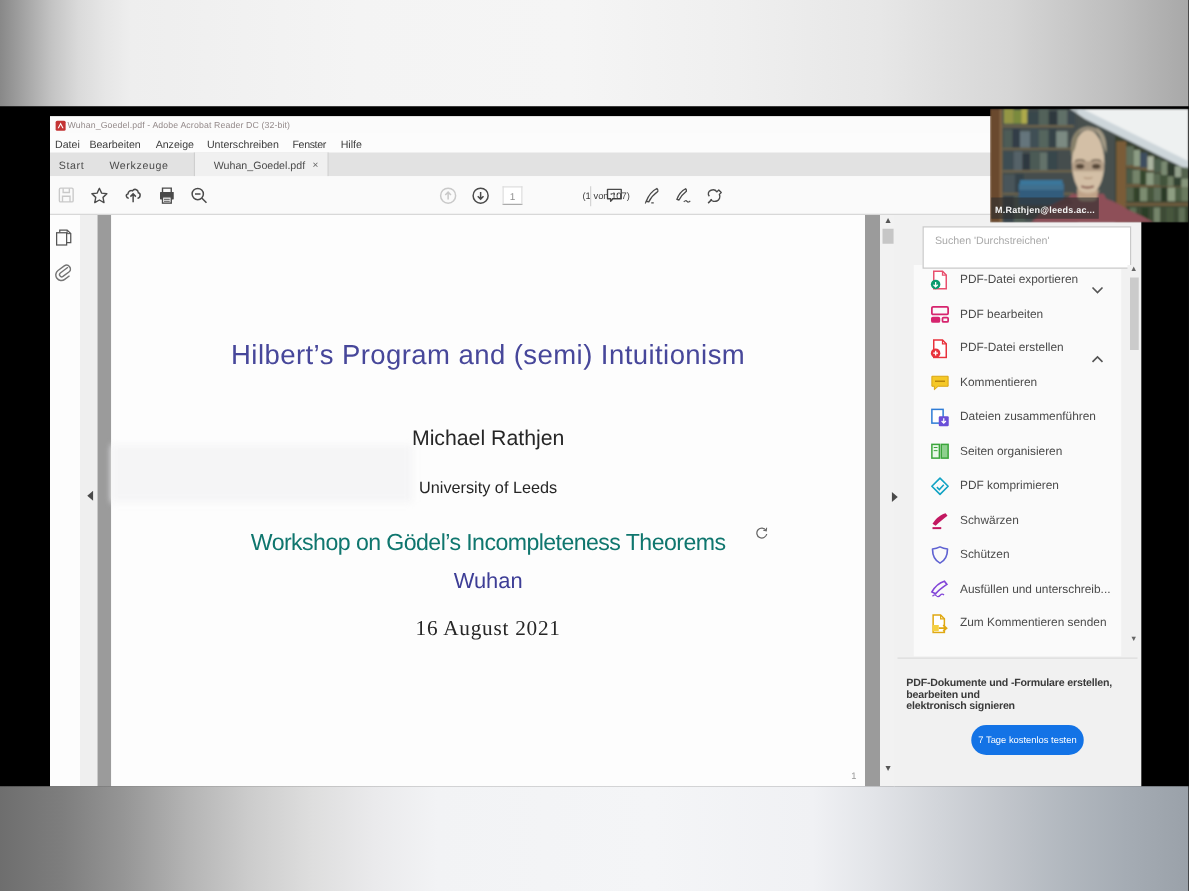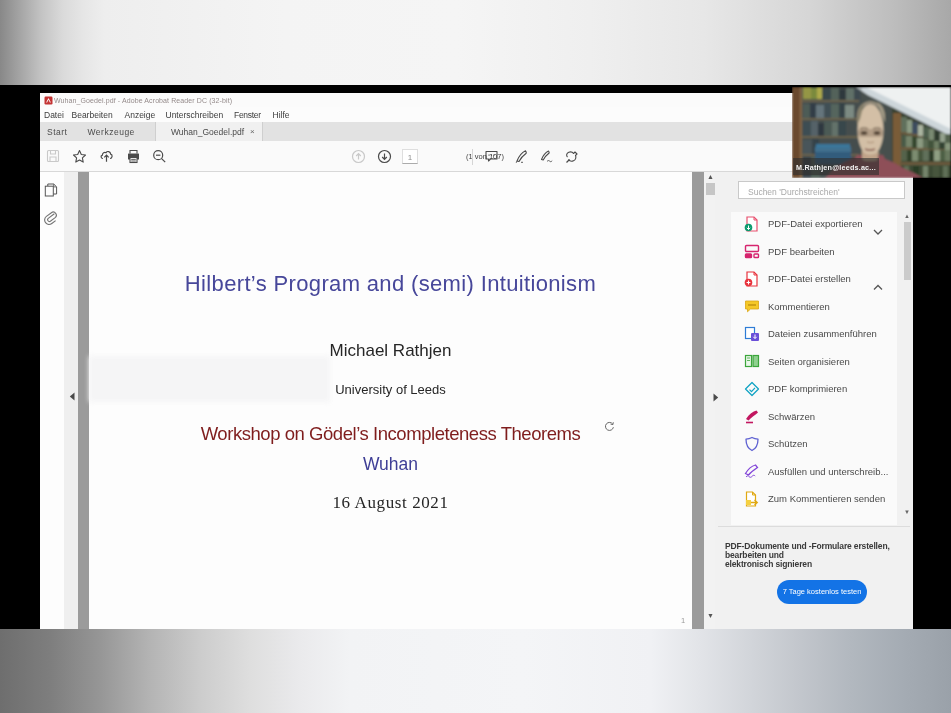--- a/index.html
+++ b/index.html
@@ -31,27 +31,27 @@
   #pagewhite{left:49px;top:79px;width:603px;height:458px;background:#fdfdfd;}
   #rmargin{left:652px;top:79px;width:12px;height:458px;background:#9b9b9b;}
   #vscroll{left:664px;top:79px;width:12px;height:458px;background:#f2f2f2;}
   #vthumb{left:666px;top:90px;width:9px;height:12px;background:#c6c6c6;}
   .scrarr{position:absolute;font-size:7px;color:#555;}
   
   .ctr{position:absolute;left:0;width:603px;text-align:center;white-space:nowrap;}
   #slidetitle{top:98.5px;font-size:22px;color:#47479a;letter-spacing:0.35px;}
   #author{top:168.5px;font-size:17px;color:#262626;}
   #univ{top:210px;font-size:13px;color:#262626;}
-  #workshop{top:250.5px;font-size:18.5px;color:#7f1d1d;letter-spacing:-0.45px;}
+  #workshop{top:250.5px;font-size:18.5px;color:#0f766e;letter-spacing:-0.45px;}
   #wuhan{top:282px;font-size:17.5px;color:#3e3e96;}
   #datum{top:321px;font-size:17px;color:#262626;font-family:"Liberation Serif",serif;letter-spacing:0.6px;}
   
   #panel{left:675px;top:79px;width:198px;height:458px;background:#f1f1f1;}
   #plist{left:16px;top:40px;width:166px;height:313px;background:#fafafa;}
-  #searchbox{left:23px;top:9px;width:167px;height:18px;background:#fff;border:1px solid #c9c9c9;box-sizing:border-box;}
+  #searchbox{left:23px;top:9px;width:167px;height:34px;background:#fff;border:1px solid #c9c9c9;box-sizing:border-box;}
   #searchtxt{left:9px;top:5px;font-size:8.5px;color:#a9a9a9;}
   #pscroll{left:187px;top:40px;width:10px;height:308px;background:#f1f1f1;}
   #pthumb{left:189px;top:50px;width:7px;height:58px;background:#cbcbcb;}
   .pitem{position:absolute;left:0;width:186px;height:27px;}
   .pit{position:absolute;left:53px;top:0;font-size:9.5px;color:#4a4a4a;white-space:nowrap;line-height:27px;}
   .pic{position:absolute;left:29px;top:5.5px;width:16px;height:16px;}
   .chev{position:absolute;left:157px;width:12px;height:27px;}
   #psep{left:3px;top:354px;width:192px;height:1px;background:#dcdcdc;}
   .promo{position:absolute;left:10px;width:190px;font-size:8.5px;font-weight:bold;color:#3a3a3a;letter-spacing:-0.15px;}
   #trialbtn{left:62px;top:408px;width:90px;height:24px;background:#1373e6;border-radius:12px;

